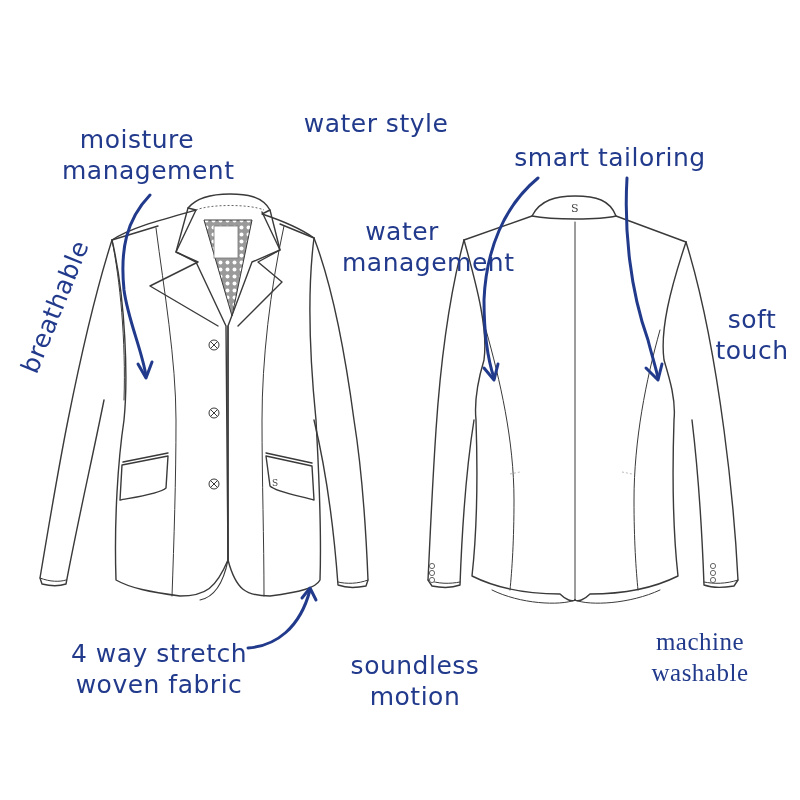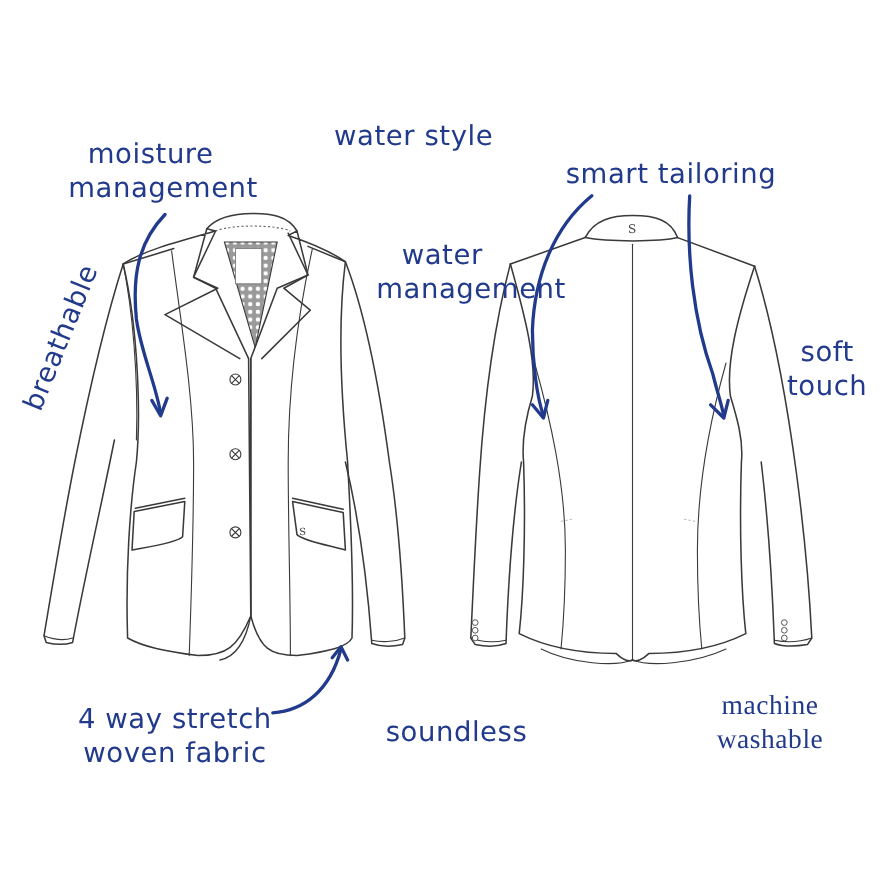--- a/index.html
+++ b/index.html
@@ -169,20 +169,21 @@
     <span>touch</span>
   </div>
 
   <div class="label" style="left:64px; top:638px; width:190px;">
     <span>4 way stretch</span>
     <span>woven fabric</span>
   </div>
 
   <div class="label" style="left:350px; top:622px; width:130px;margin-top:28px;">
     <span>soundless</span>
+    <span>motion</span>
   </div>
 
   <div class="label" style="left:640px; top:626px; width:120px;font-family:Liberation Serif, serif;">
     <span>machine</span>
     <span>washable</span>
   </div>
 
 </div>
 
 </body></html>

